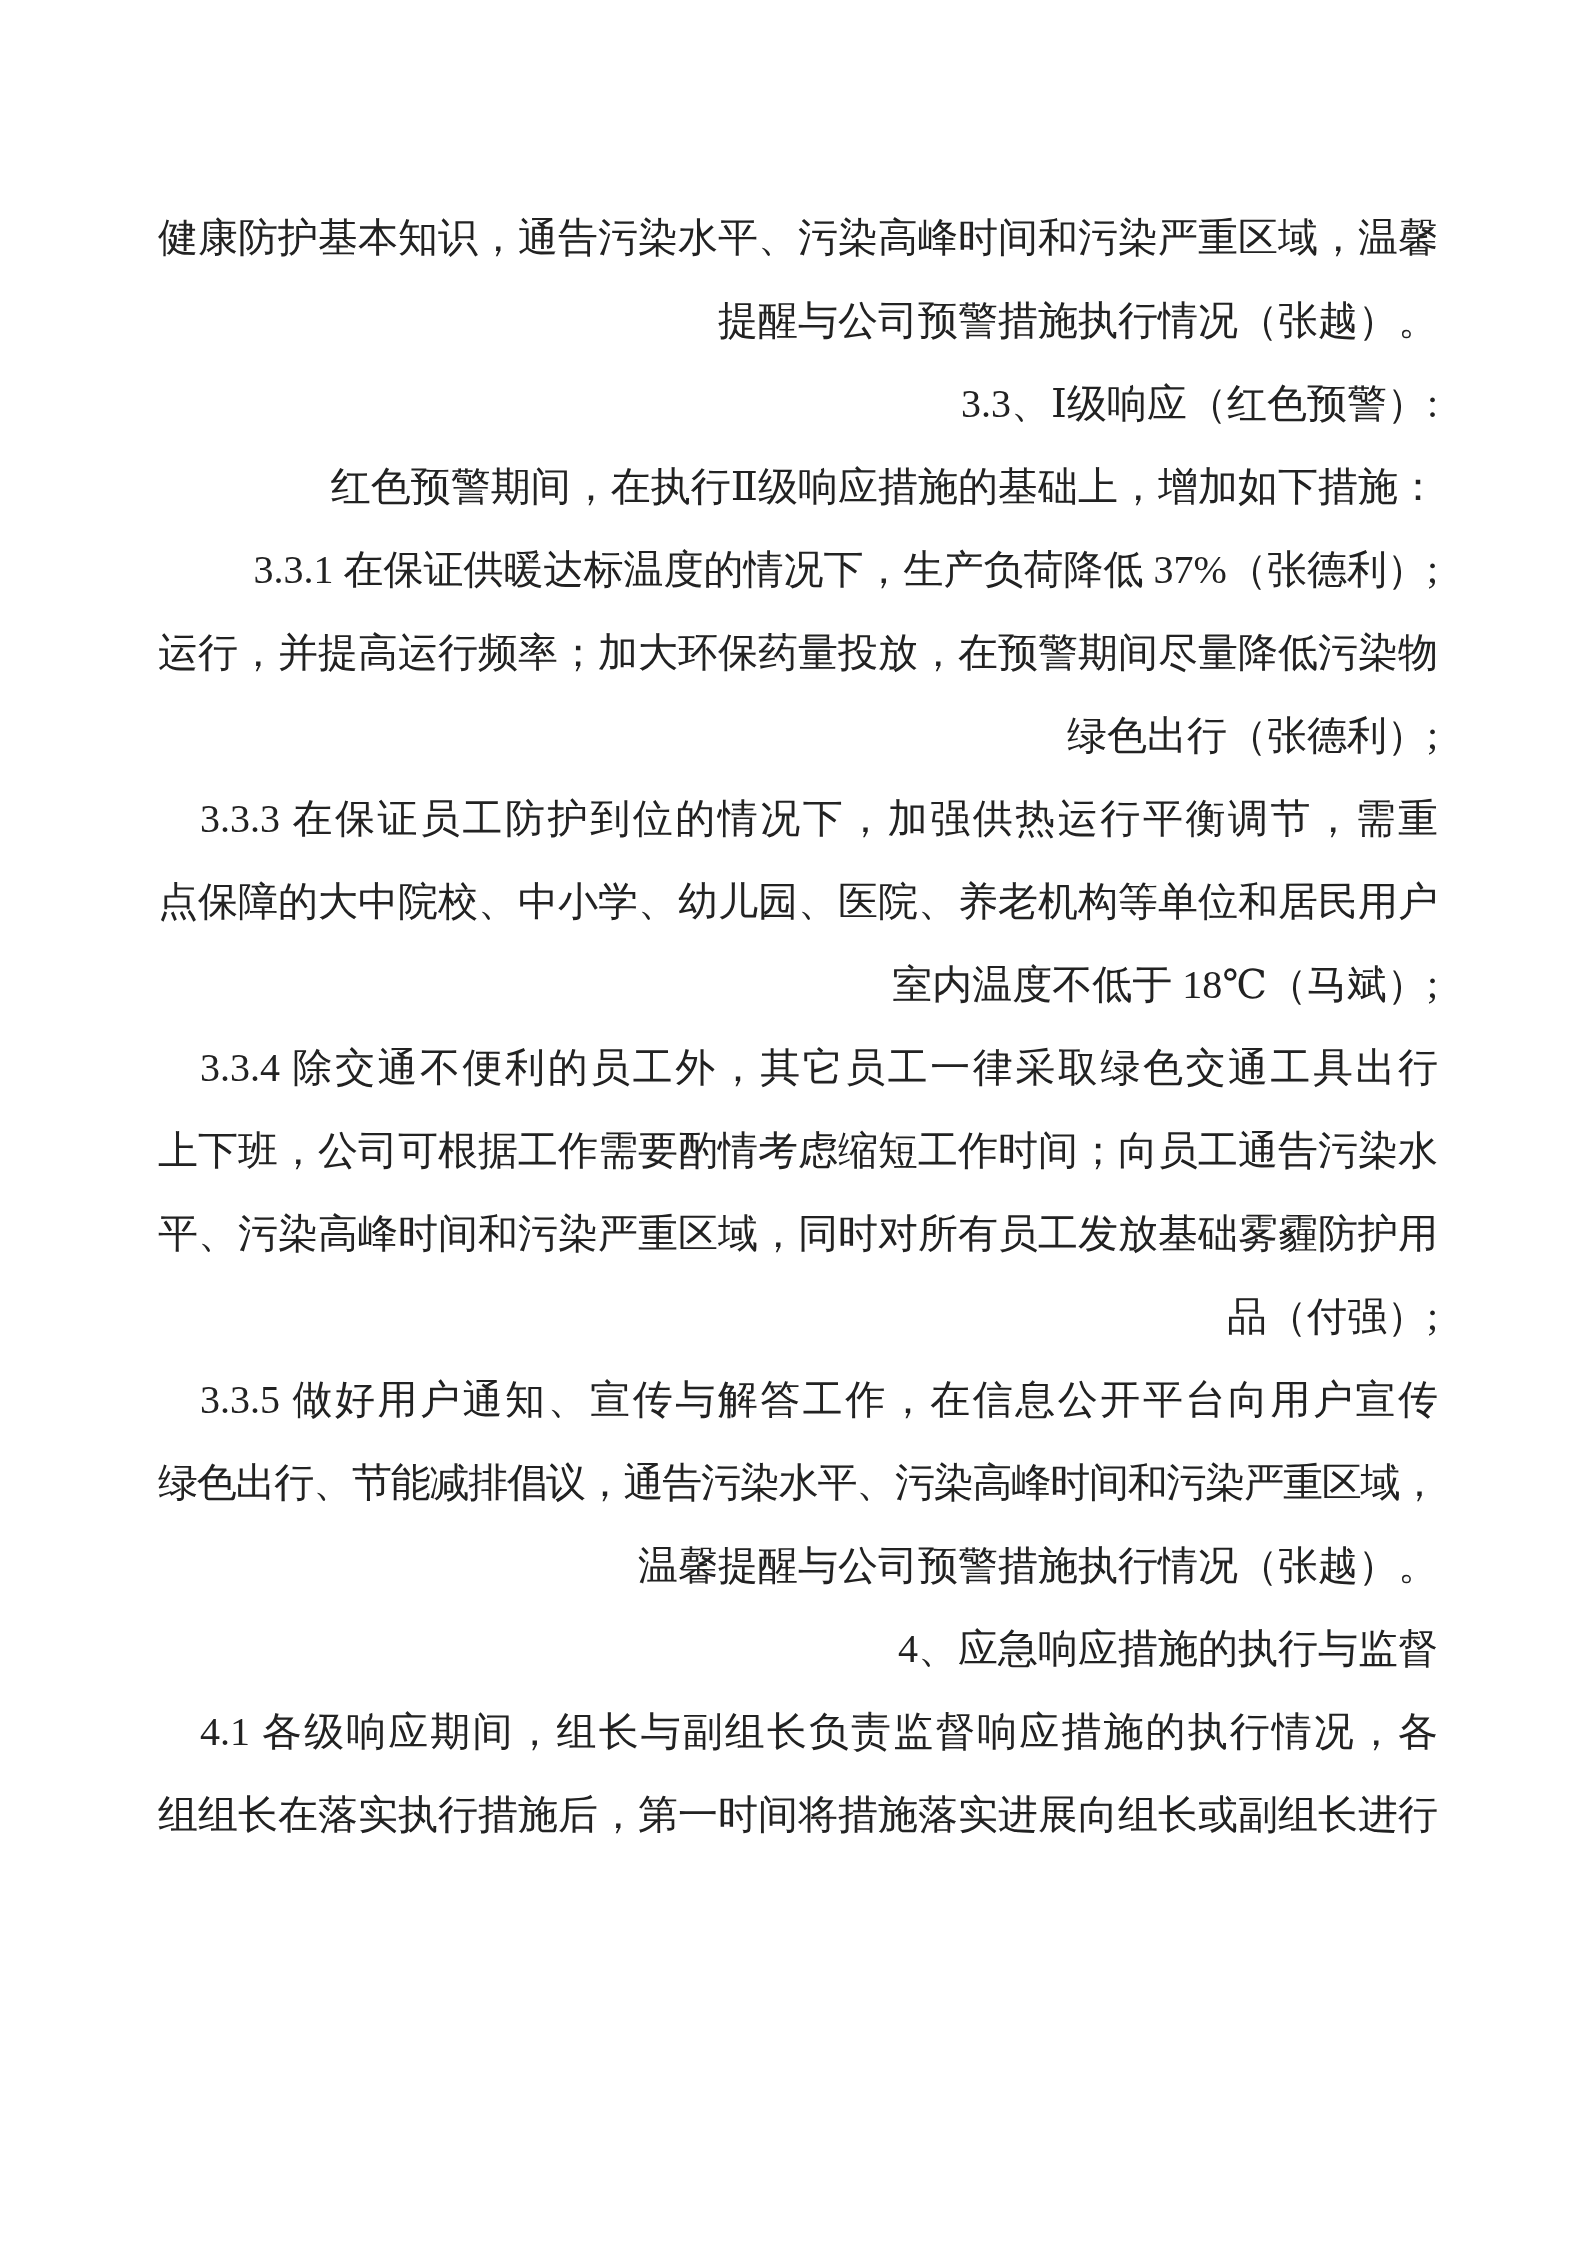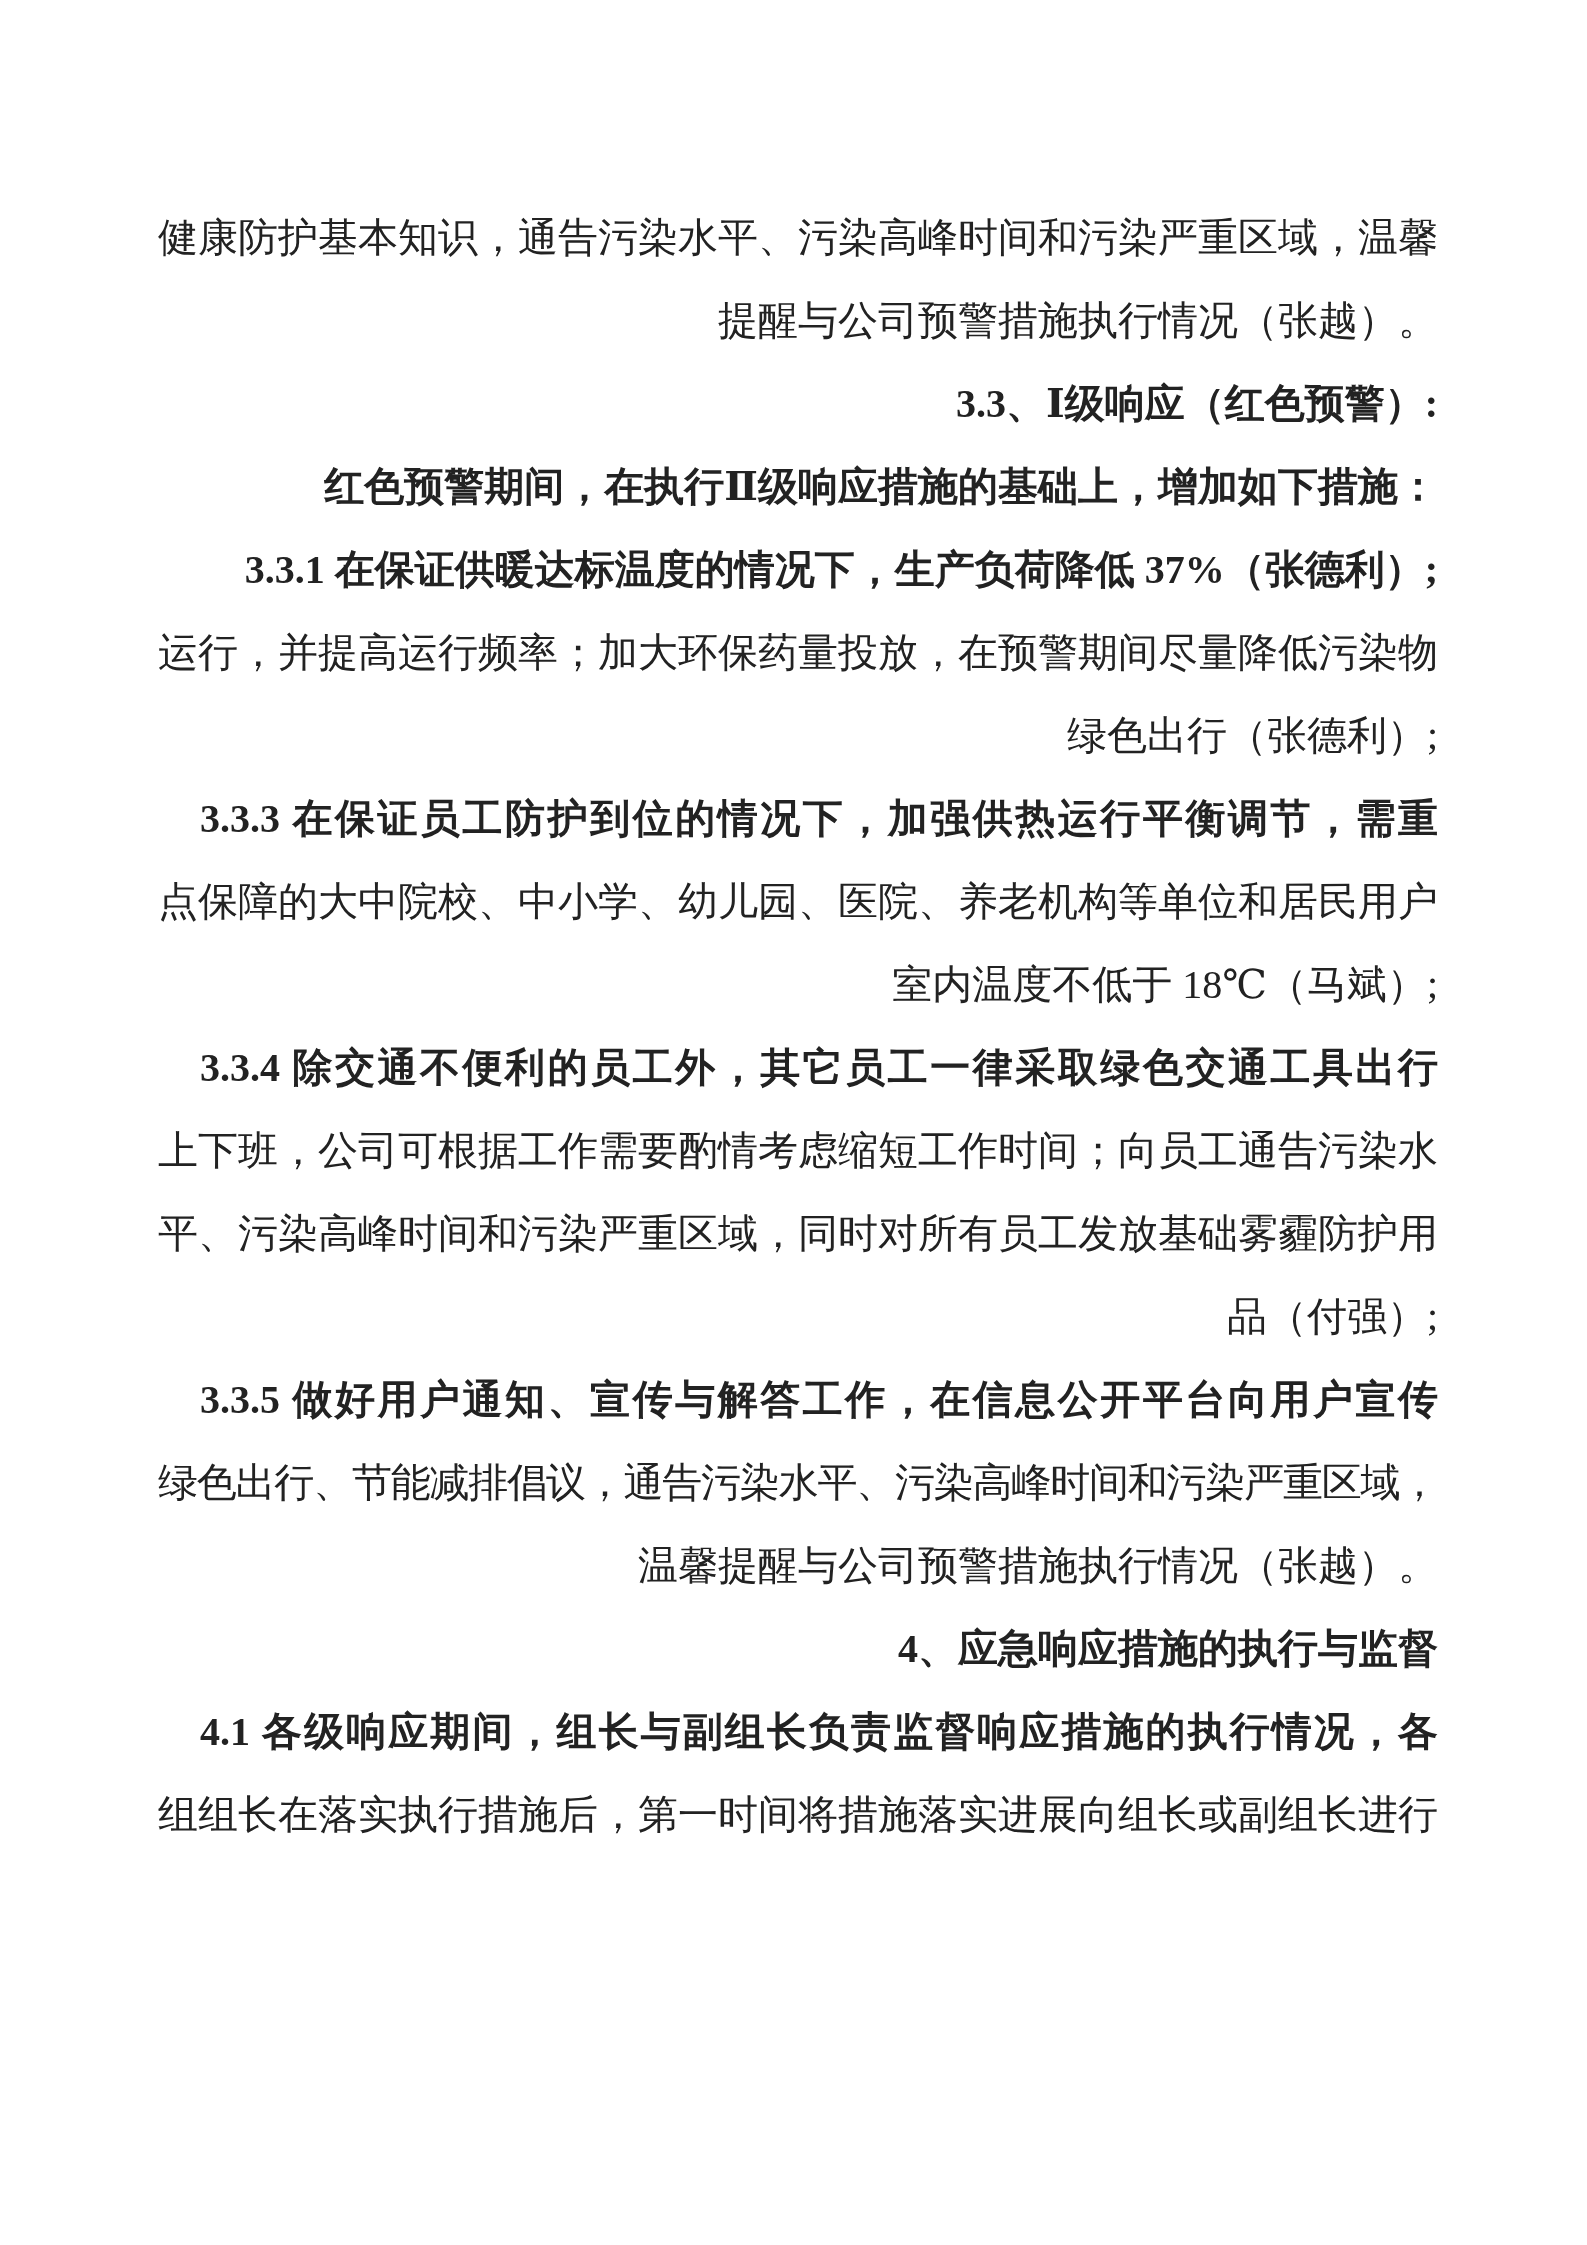--- a/index.html
+++ b/index.html
@@ -31,24 +31,23 @@
   }
   
   .line.fill {
     white-space: normal;
     text-align: justify;
     text-align-last: justify;
   }
   
   .line.ind {
     text-indent: 42px;
-    font-weight: bold;
   }
   .line.bold {
-    font-weight: bold;
+    font-weight: normal;
   }
   
   .line.tight {
     letter-spacing: -1.3px;
   }
 </style>
 </head>
 <body>
 
 <div class="page">

